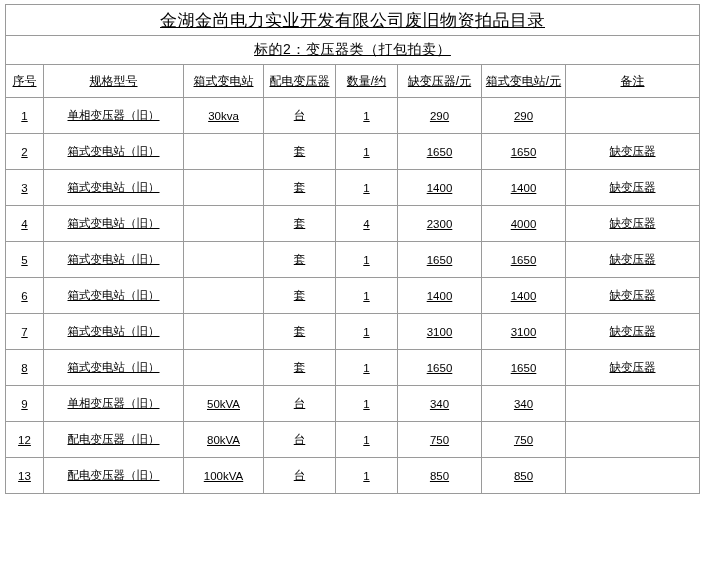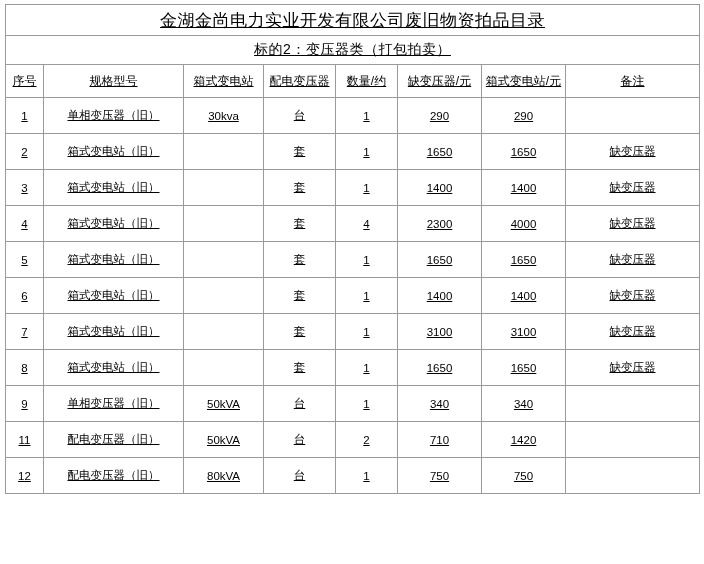--- a/index.html
+++ b/index.html
@@ -181,34 +181,34 @@
           <td class="body-cell">9</td>
           <td class="body-cell">单相变压器（旧）</td>
           <td class="body-cell">50kVA</td>
           <td class="body-cell">台</td>
           <td class="body-cell">1</td>
           <td class="body-cell">340</td>
           <td class="body-cell">340</td>
           <td class="body-cell"></td>
         </tr>
         <tr>
-          <td class="body-cell">11</td>
-          <td class="body-cell">配电变压器（旧）</td>
-          <td class="body-cell">50kVA</td>
-          <td class="body-cell">台</td>
-          <td class="body-cell">2</td>
-          <td class="body-cell">710</td>
-          <td class="body-cell">1420</td>
-          <td class="body-cell"></td>
-        </tr>
-        <tr>
           <td class="body-cell">12</td>
           <td class="body-cell">配电变压器（旧）</td>
           <td class="body-cell">80kVA</td>
           <td class="body-cell">台</td>
           <td class="body-cell">1</td>
           <td class="body-cell">750</td>
           <td class="body-cell">750</td>
+          <td class="body-cell"></td>
+        </tr>
+        <tr>
+          <td class="body-cell">13</td>
+          <td class="body-cell">配电变压器（旧）</td>
+          <td class="body-cell">100kVA</td>
+          <td class="body-cell">台</td>
+          <td class="body-cell">1</td>
+          <td class="body-cell">850</td>
+          <td class="body-cell">850</td>
           <td class="body-cell"></td>
         </tr>
       </tbody>
   </table>
 </div>
 
 </body></html>

